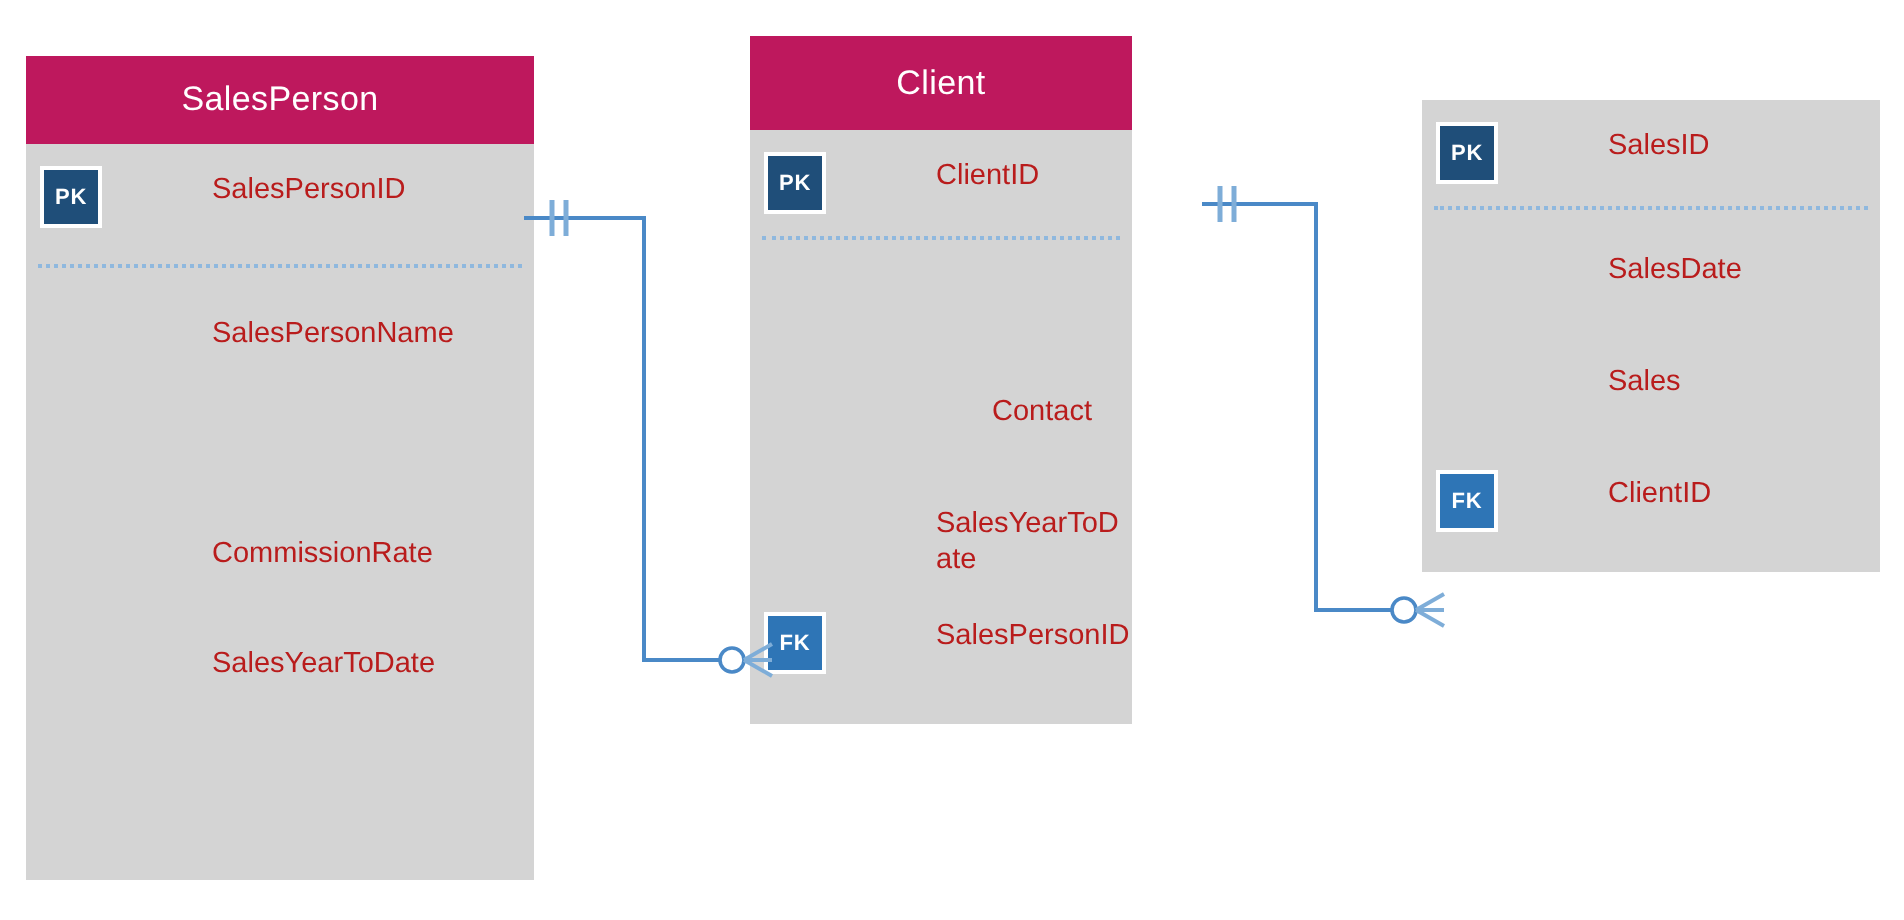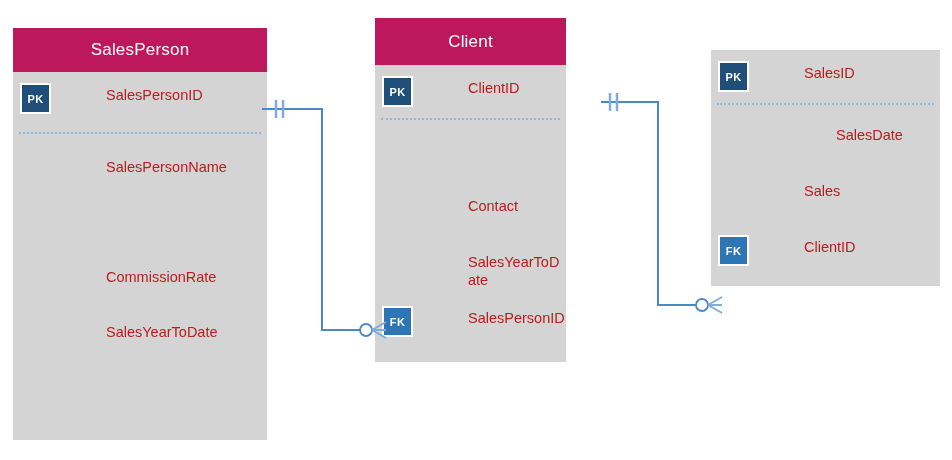--- a/index.html
+++ b/index.html
@@ -157,21 +157,21 @@
     <div class="entity-body" style="height: 297px;">
 
       <div class="key-separator" style="top: 53px; left: 6px; right: 6px;"></div>
 
       <div class="attr-row" style="top: 14px; height: 40px;">
         <div class="key-badge key-pk" style="left: 7px; top: -3px;">PK</div>
         <div class="attr-label" style="margin-left: 93px; max-width: 130px;">ClientID</div>
       </div>
 
 
-      <div class="attr-row" style="top: 132px; height: 40px;">
+      <div class="attr-row" style="top: 132px; height: 40px; padding-left: 28px;">
         <div class="attr-label" style="margin-left: 93px; max-width: 130px;">Contact</div>
       </div>
 
       <div class="attr-row" style="top: 188px; height: 40px;">
         <div class="attr-label" style="margin-left: 93px; max-width: 130px;">SalesYearToDate</div>
       </div>
 
       <div class="attr-row" style="top: 244px; height: 40px;">
         <div class="key-badge key-fk" style="left: 7px; top: -3px;">FK</div>
         <div class="attr-label" style="margin-left: 93px; max-width: 130px;">SalesPersonID</div>
@@ -183,21 +183,21 @@
   <div class="entity" id="ent-sales" style="left: 711px; top: 50px; width: 229px; height: 283px;">
     <div class="entity-body" style="height: 236px;">
 
       <div class="key-separator" style="top: 53px; left: 6px; right: 6px;"></div>
 
       <div class="attr-row" style="top: 14px; height: 40px;">
         <div class="key-badge key-pk" style="left: 7px; top: -3px;">PK</div>
         <div class="attr-label" style="margin-left: 93px; max-width: 128px;">SalesID</div>
       </div>
 
-      <div class="attr-row" style="top: 76px; height: 40px; padding-left: 32px;">
+      <div class="attr-row" style="top: 76px; height: 40px;">
         <div class="attr-label" style="margin-left: 93px; max-width: 128px;">SalesDate</div>
       </div>
 
       <div class="attr-row" style="top: 132px; height: 40px;">
         <div class="attr-label" style="margin-left: 93px; max-width: 128px;">Sales</div>
       </div>
 
       <div class="attr-row" style="top: 188px; height: 40px;">
         <div class="key-badge key-fk" style="left: 7px; top: -3px;">FK</div>
         <div class="attr-label" style="margin-left: 93px; max-width: 128px;">ClientID</div>

